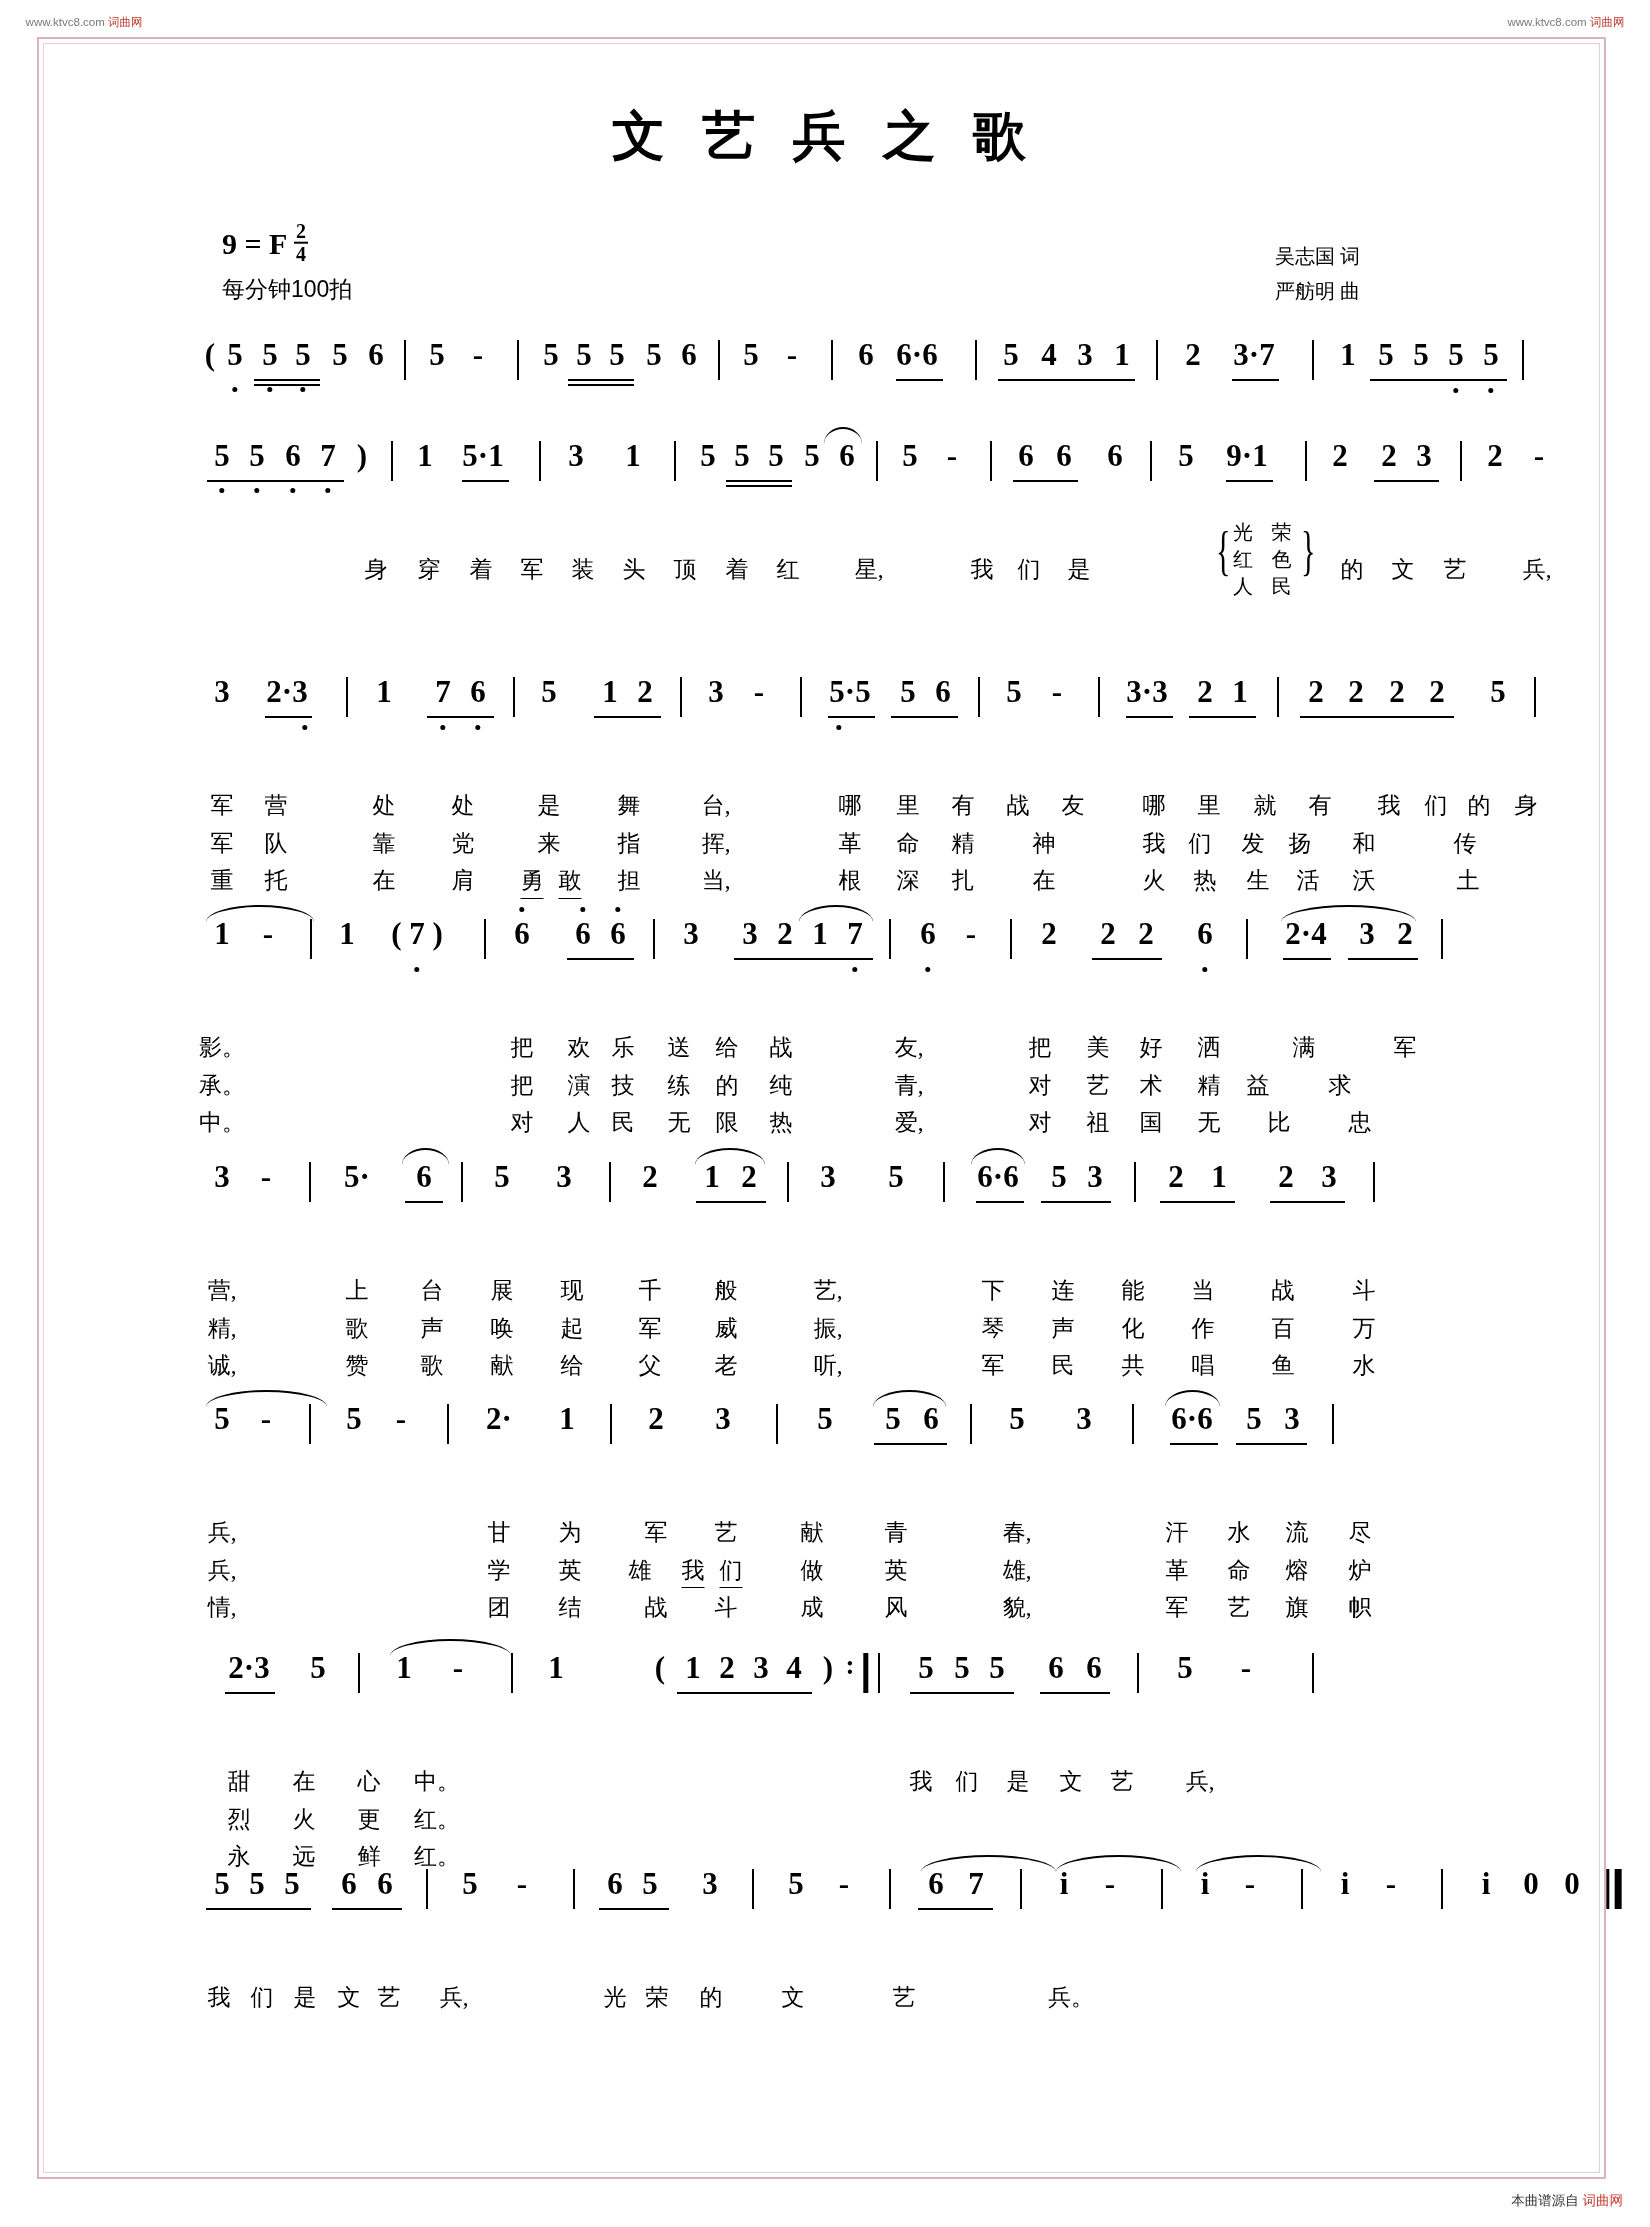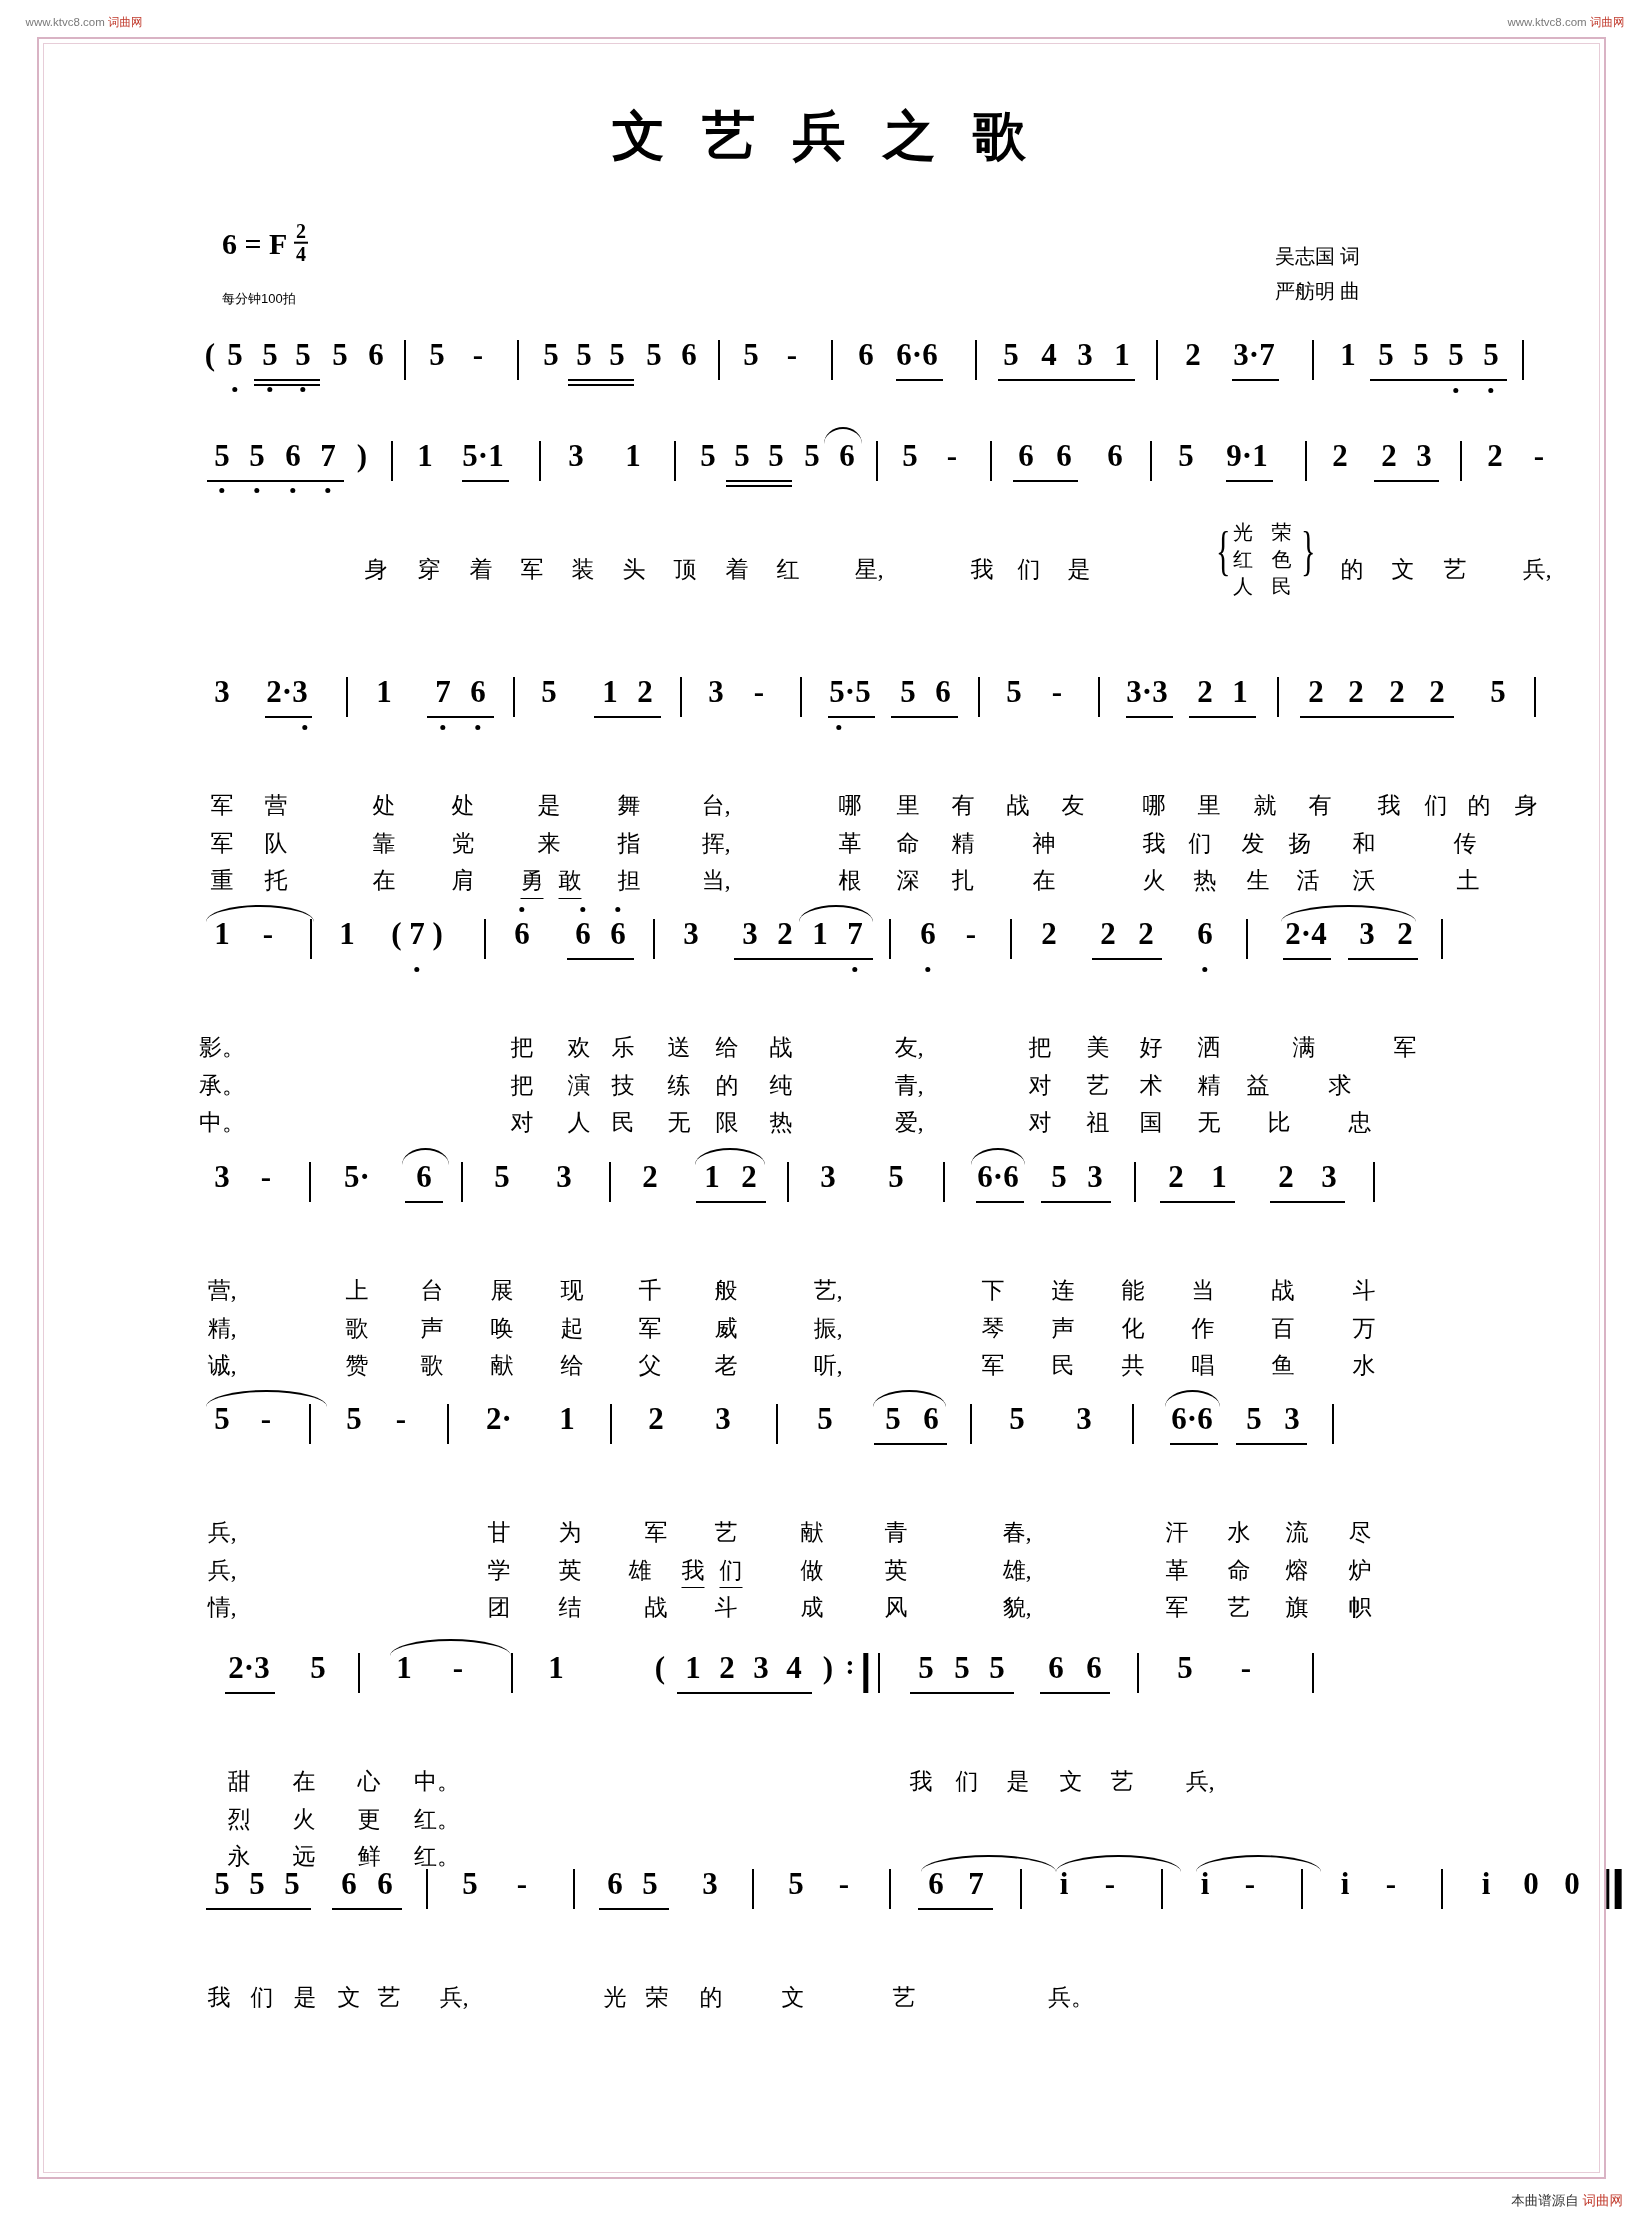--- a/index.html
+++ b/index.html
@@ -82,22 +82,22 @@
     display: inline-block;
     text-align: center;
     font-size: 20px;
     line-height: 1.05;
     font-weight: bold;
     transform: translateY(-1.3px);
   }
   .frac .num { display: block; border-bottom: 2px solid #000; padding: 0 2px; }
   .frac .den { display: block; padding: 0 2px; }
   .keyblock .tempo {
-    margin-top: 24px;
-    font-size: 13px;
+    margin-top: 8px;
+    font-size: 23px;
     font-family: "Liberation Sans", sans-serif;
   }
 
   
   .credits {
     position: absolute;
     right: 290px;
     top: 239px;
     font-size: 20px;
     line-height: 1.75;
@@ -204,21 +204,21 @@
 </div>
 <div class="wm wm-br">
   <span>本曲谱源自</span>
   <span class="wm-red">词曲网</span>
 </div>
 
 <div class="title">文 艺 兵 之 歌</div>
 
 <div class="keyblock">
   <div class="keyline">
-    <span>6 = F</span>
+    <span>9 = F</span>
     <span class="frac">
       <span class="num">2</span>
       <span class="den">4</span>
     </span>
   </div>
   <div class="tempo">每分钟100拍</div>
 </div>
 
 <div class="credits">
   <div>吴志国  词</div>

